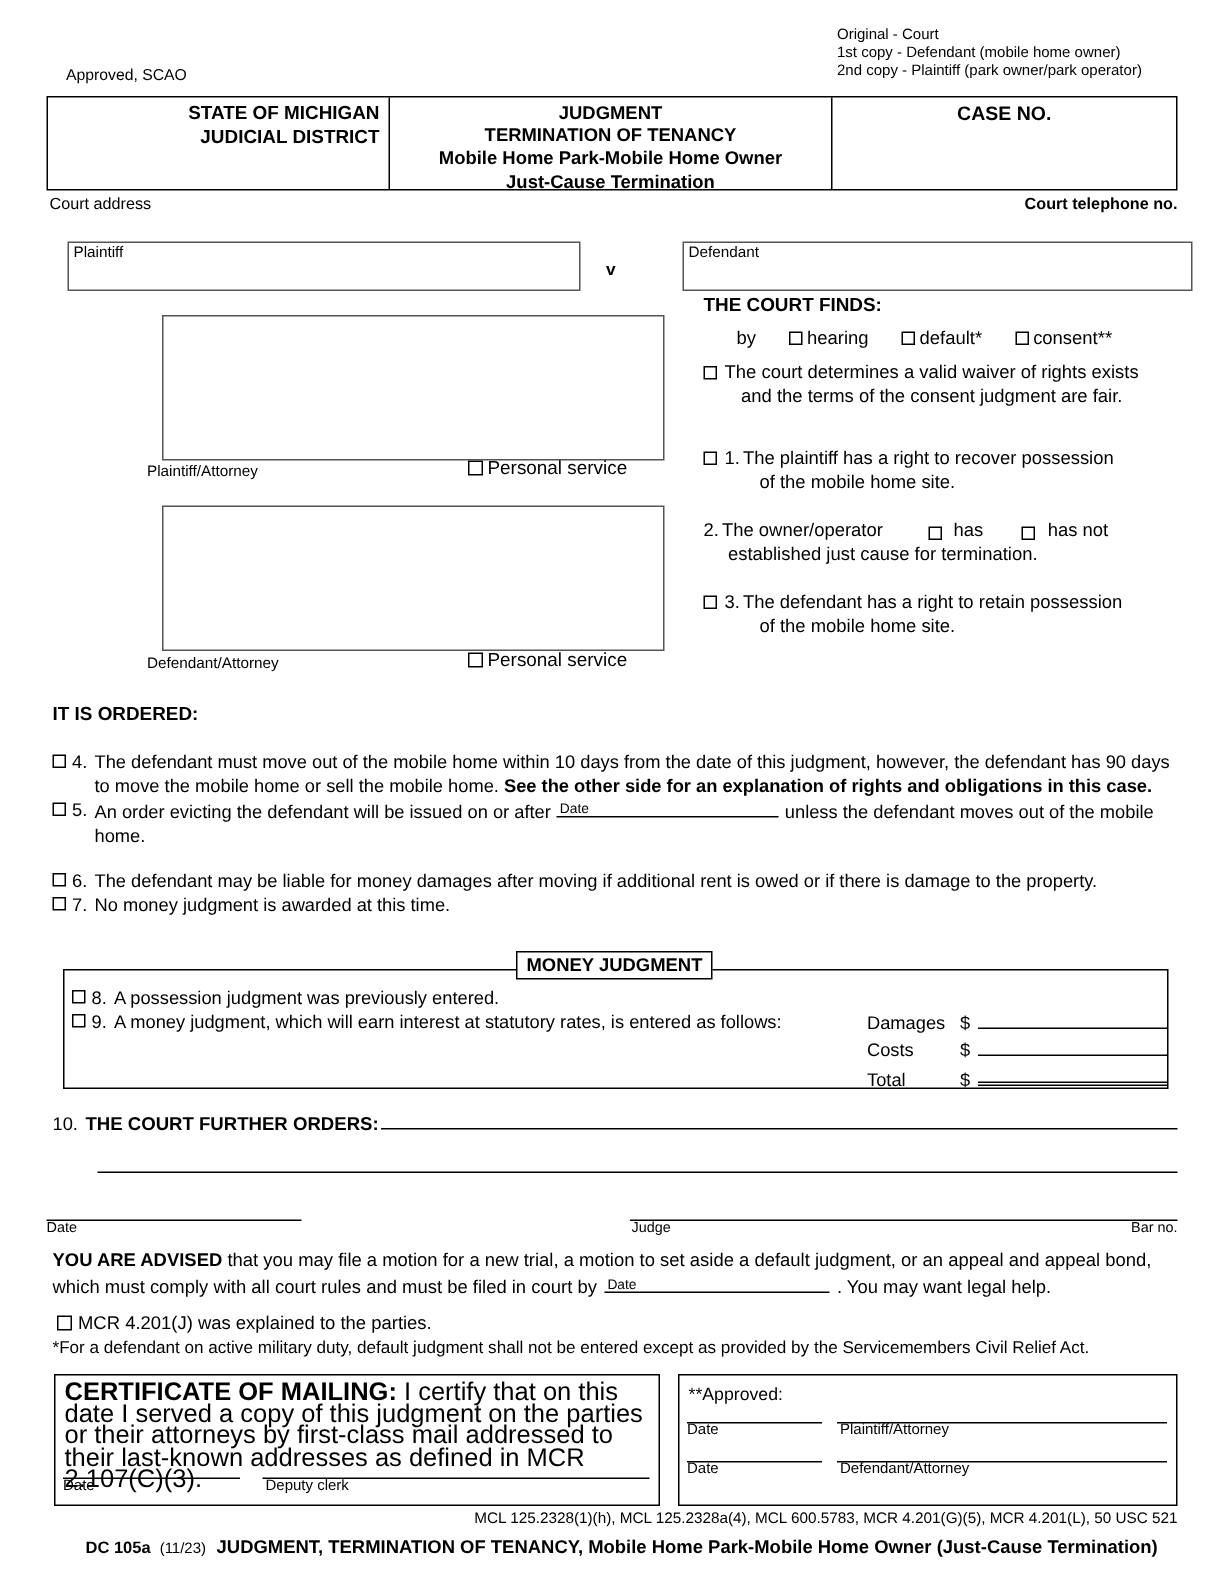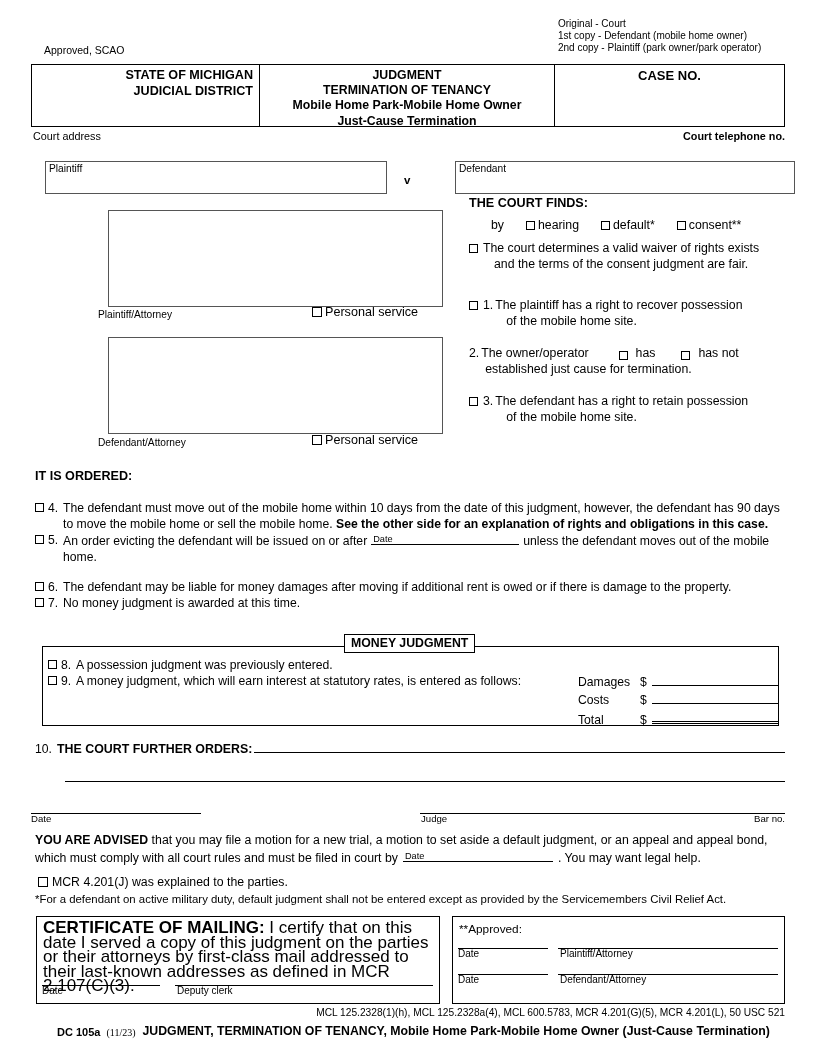--- a/index.html
+++ b/index.html
@@ -198,21 +198,21 @@
   #appLbl1b { left: 560px; top: 948px; font-size: 10px; }
   #appLine2a { left: 458px; top: 973px; width: 90px; border-bottom: 1.2px solid #000; height: 1px; }
   #appLbl2a { left: 458px; top: 974px; font-size: 10px; }
   #appLine2b { left: 558px; top: 973px; width: 220px; border-bottom: 1.2px solid #000; height: 1px; }
   #appLbl2b { left: 560px; top: 974px; font-size: 10px; }
 
   
   #citations { right: 31px; top: 1007px; font-size: 10.2px; }
   #footerRow { left: 33px; top: 1024px; width: 752px; display: flex; align-items: flex-end; margin-left: 24px; }
   #fId { font-size: 11px; font-weight: bold; margin-right: 6px; }
-  #fRev { font-size: 10px; margin-right: 7px; font-family: Liberation Serif, serif; }
+  #fRev { font-size: 10px; margin-right: 7px; }
   #fTitle { font-size: 12.3px; font-weight: bold; }
 </style>
 </head>
 <body>
 
 <div id="page">
 
   <div class="abs" id="copies">
     <div>Original - Court</div>
     <div>1st copy - Defendant (mobile home owner)</div>

